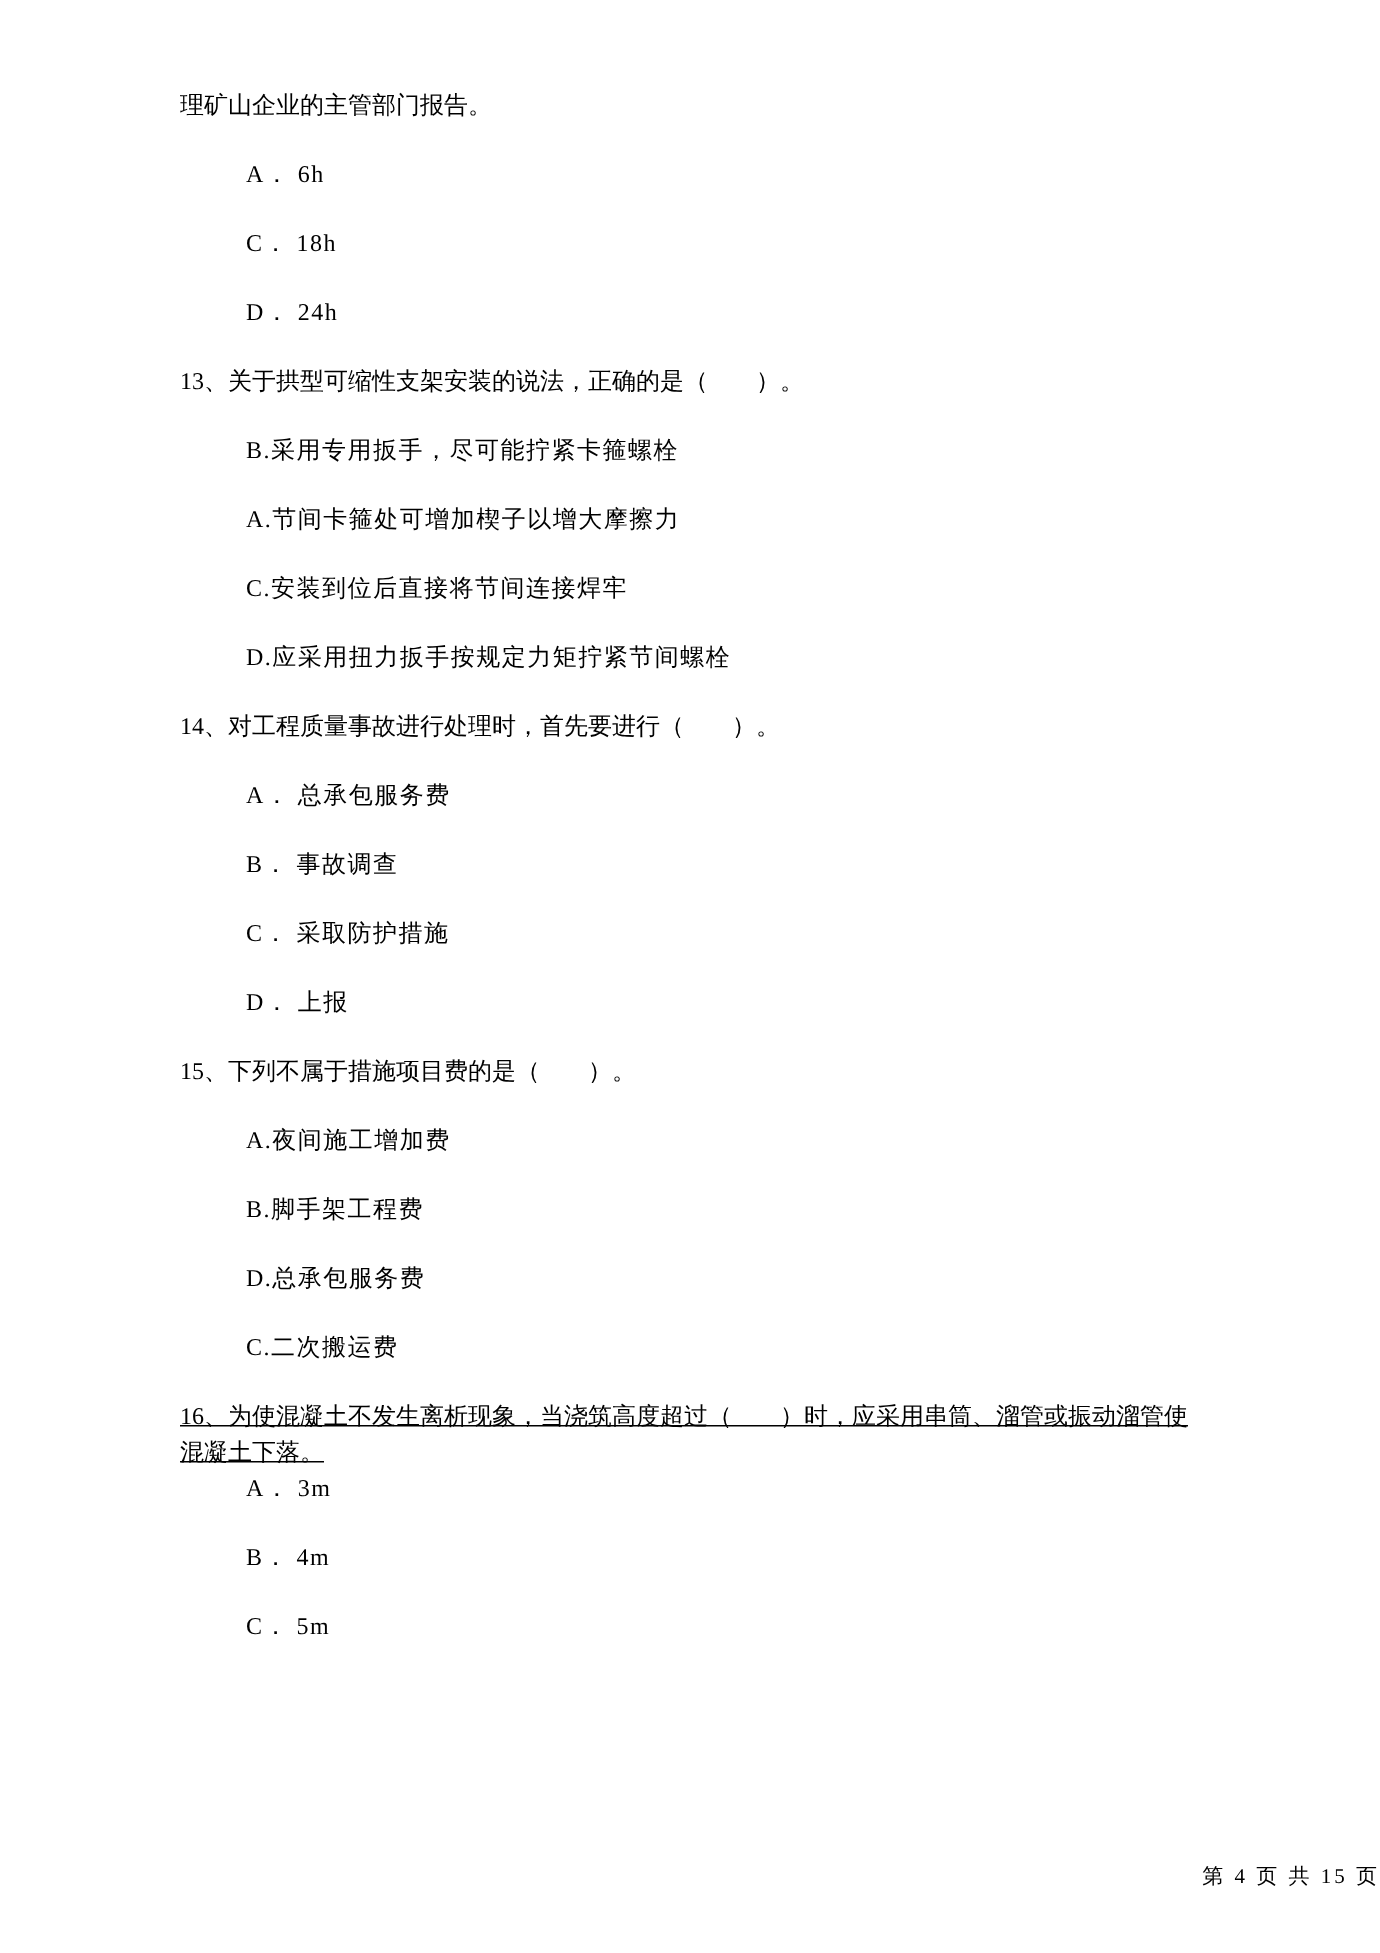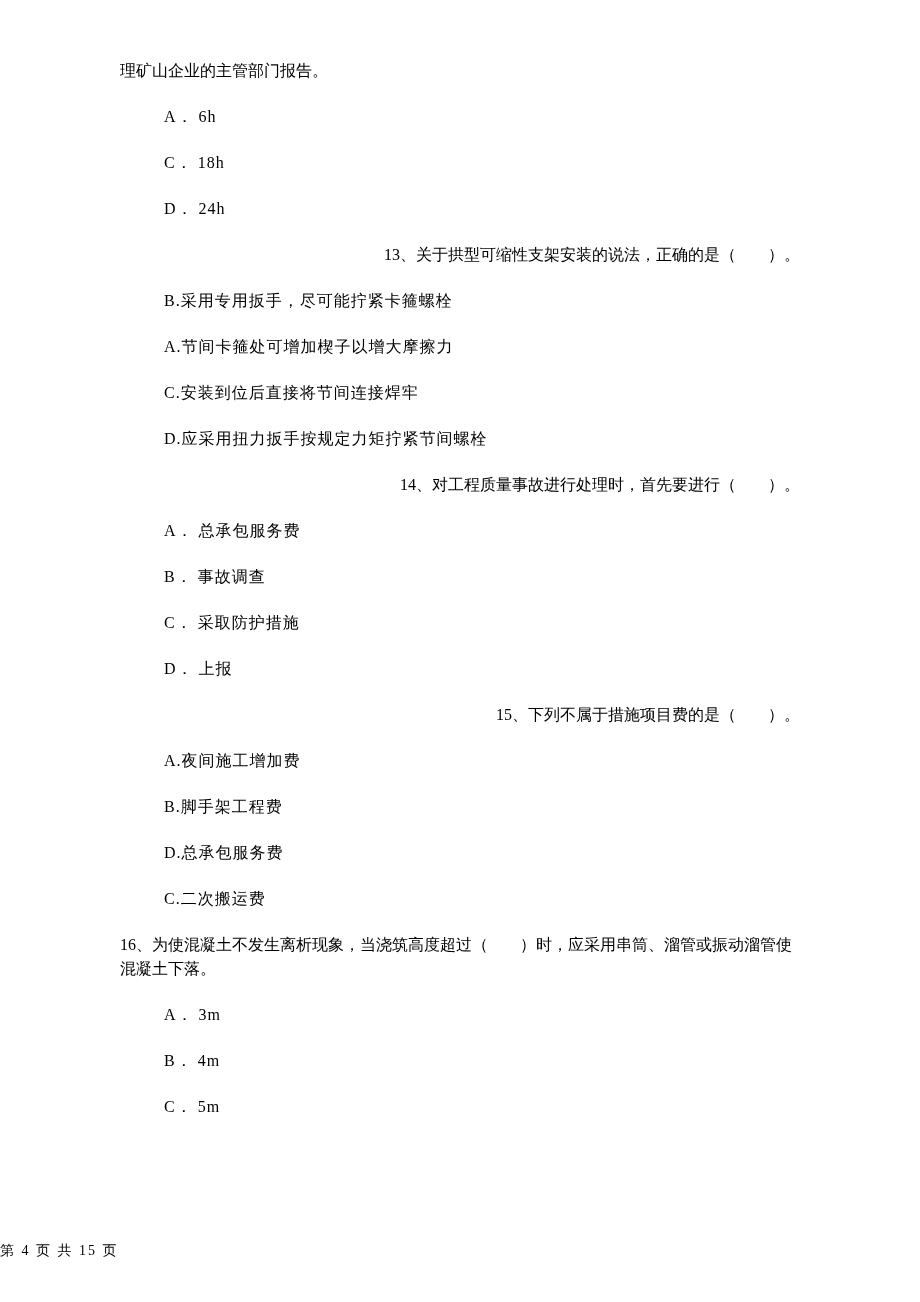--- a/index.html
+++ b/index.html
@@ -24,32 +24,31 @@
   .option-block {
     padding-left: 44px;
   }
   .option {
     margin-bottom: 22px;
     letter-spacing: 1px;
   }
   .question {
     margin-bottom: 22px;
     margin-top: 6px;
-    text-align: right;
   }
   .q-desc {
     margin-top: 6px;
-    margin-bottom: 22px;
+    text-decoration: underline;
   }
   .footer {
     position: absolute;
     bottom: 42px;
     left: 0;
     width: 100%;
-    text-align: left;
+    text-align: right;
     font-size: 14px;
     letter-spacing: 2px;
   }
 </style>
 </head>
 <body>
 
 <div class="page">
 
   <div class="continuation">理矿山企业的主管部门报告。</div>

